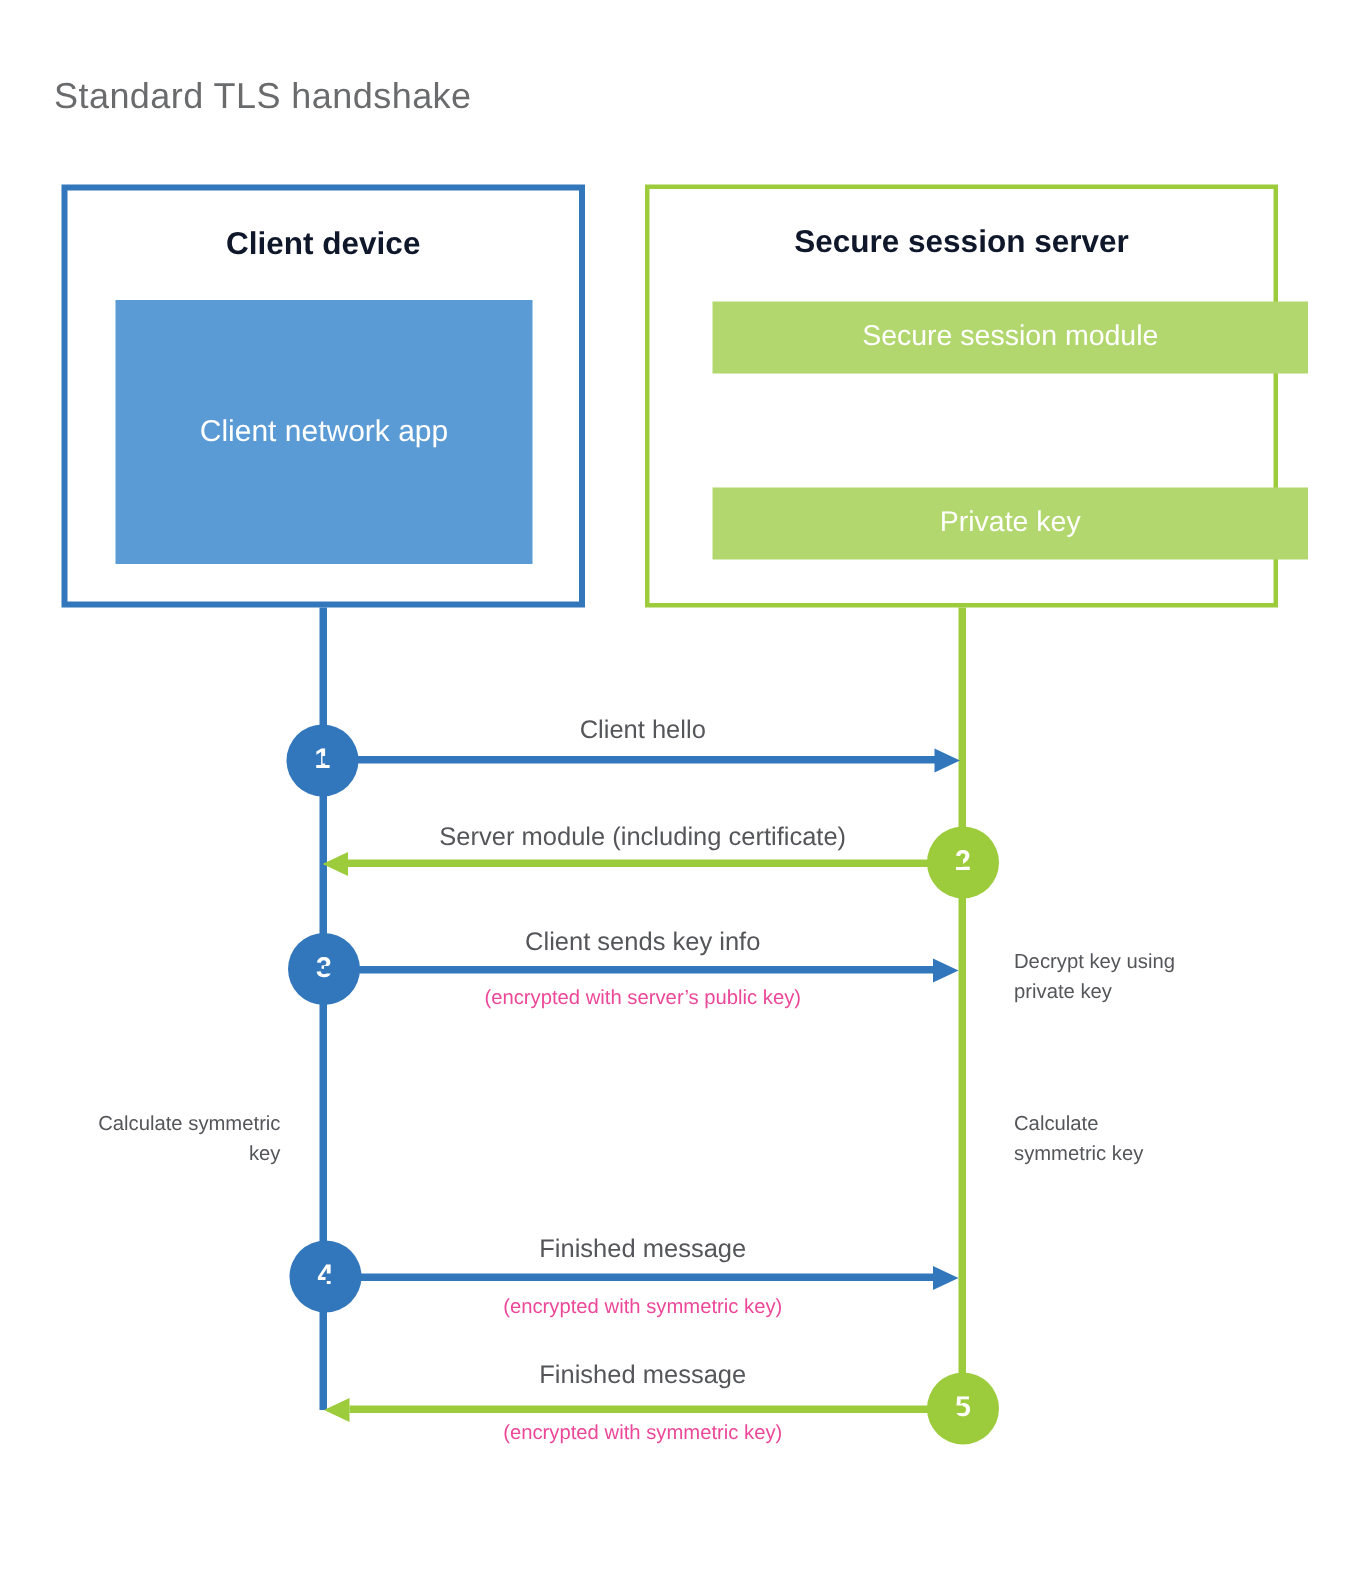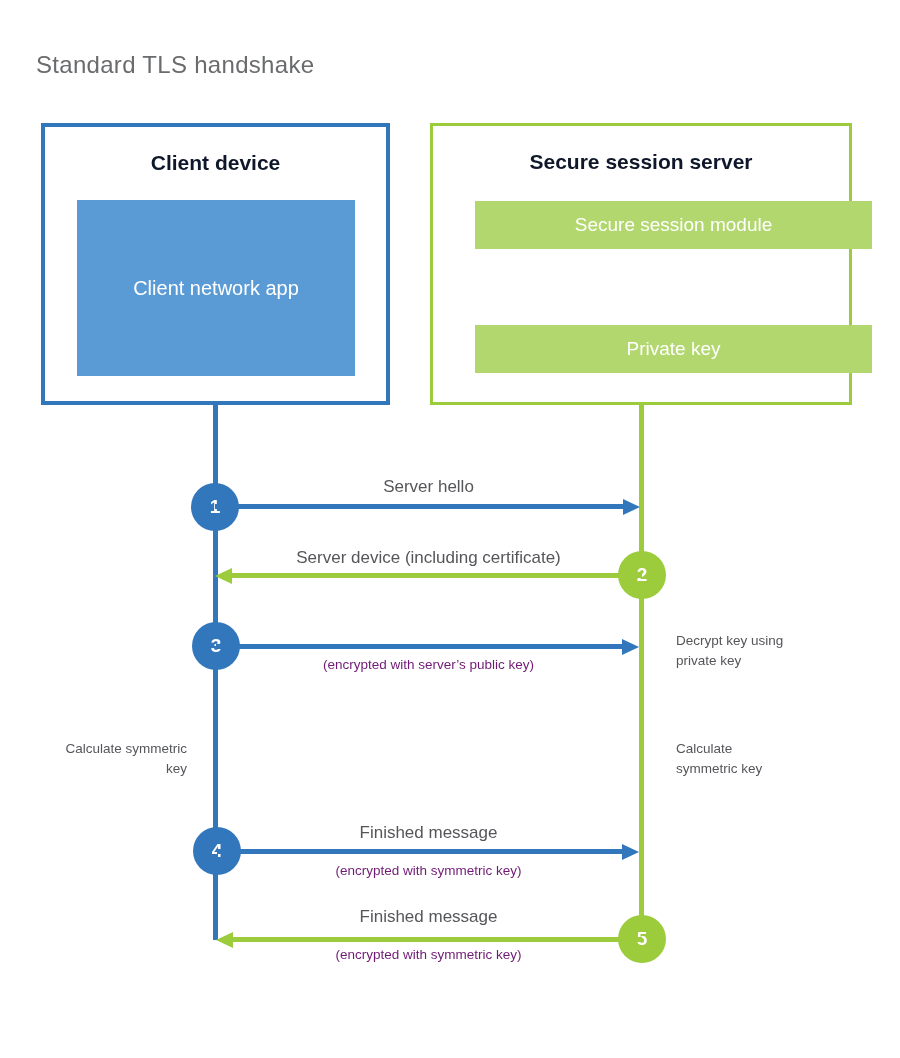--- a/index.html
+++ b/index.html
@@ -41,21 +41,21 @@
   .circle-green { background:var(--green,#9ccc3c); }
 
   .msg-line { position:absolute; height:5px; }
   .line-blue  { background:var(--blue,#3277bc); }
   .line-green { background:var(--green,#9ccc3c); }
   .msg-head { position:absolute; width:0; height:0; border-top:8px solid transparent; border-bottom:8px solid transparent; }
   .head-right { border-left:17px solid var(--blue,#3277bc); }
   .head-left  { border-right:17px solid var(--green,#9ccc3c); }
 
   .msg-label { position:absolute; left:215px; width:427px; text-align:center; font-size:17px;  color:#55565a; }
-  .msg-sub   { position:absolute; left:215px; width:427px; text-align:center; font-size:13.5px; color:#701a75; }
+  .msg-sub   { position:absolute; left:215px; width:427px; text-align:center; font-size:13.5px; color:#ec4899; }
 
   .side-note { position:absolute; font-size:13.5px; color:#55565a; line-height:1.45; }
   .note-decrypt    { left:676px; top:631px; width:130px; }
   .note-calc-left  { left:55px;  top:739px; width:132px; text-align:right; }
   .note-calc-right { left:676px; top:739px; width:120px; }
 
   
   .c1{left:191px; top:483px} .c2{left:618px; top:551px} .c3{left:192px; top:622px}
   .c4{left:193px; top:827px} .c5{left:618px; top:915px}
   .l1{left:215px; top:504px; width:410px} .h1{left:623px; top:499px}
@@ -93,34 +93,35 @@
   </div>
 
   <div class="lifeline lifeline-blue"></div>
   <div class="lifeline lifeline-green"></div>
 
   <div class="step-circle circle-blue c1">
     <span>1</span>
   </div>
   <div class="msg-line line-blue l1"></div>
   <div class="msg-head head-right h1"></div>
-  <div class="msg-label lab1">Server hello</div>
+  <div class="msg-label lab1">Client hello</div>
 
   <div class="step-circle circle-green c2">
     <span>2</span>
   </div>
   <div class="msg-line line-green l2"></div>
   <div class="msg-head head-left h2"></div>
-  <div class="msg-label lab2">Server device (including certificate)</div>
+  <div class="msg-label lab2">Server module (including certificate)</div>
 
   <div class="step-circle circle-blue c3">
     <span>3</span>
   </div>
   <div class="msg-line line-blue l3"></div>
   <div class="msg-head head-right h3"></div>
+  <div class="msg-label lab3">Client sends key info</div>
   <div class="msg-sub sub3">(encrypted with server’s public key)</div>
 
   <div class="step-circle circle-blue c4">
     <span>4</span>
   </div>
   <div class="msg-line line-blue l4"></div>
   <div class="msg-head head-right h4"></div>
   <div class="msg-label lab4">Finished message</div>
   <div class="msg-sub sub4">(encrypted with symmetric key)</div>
 

